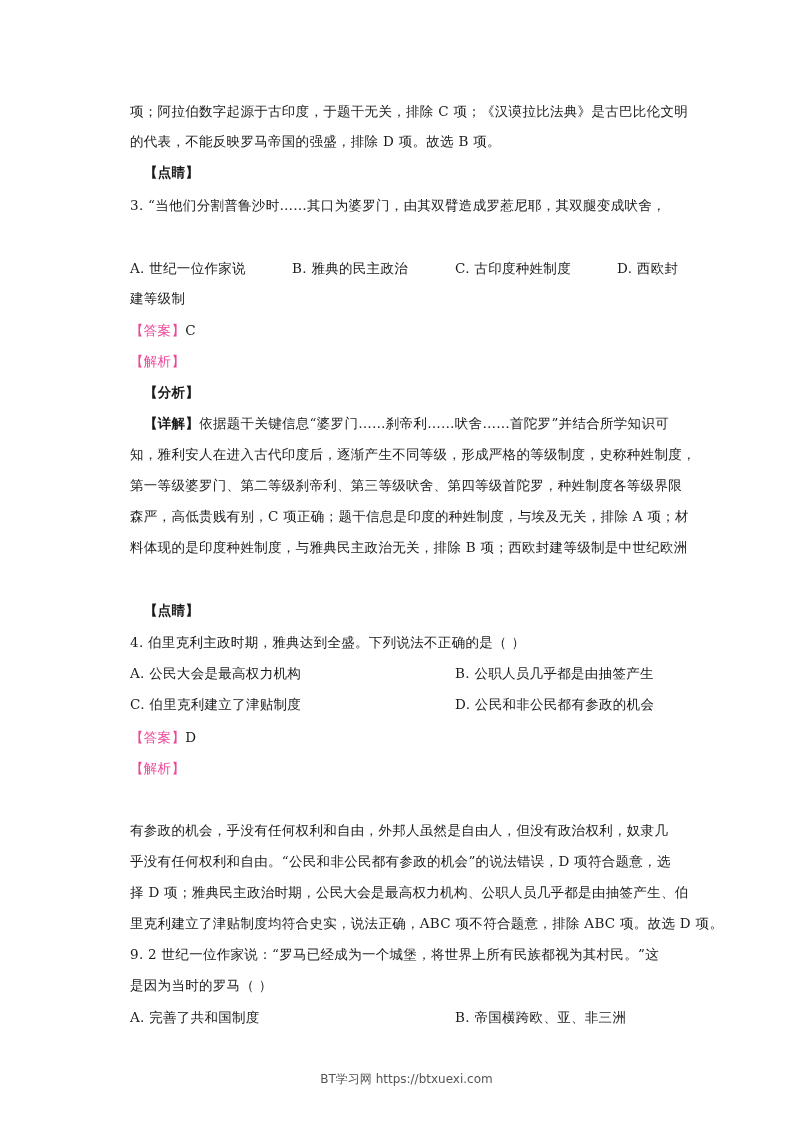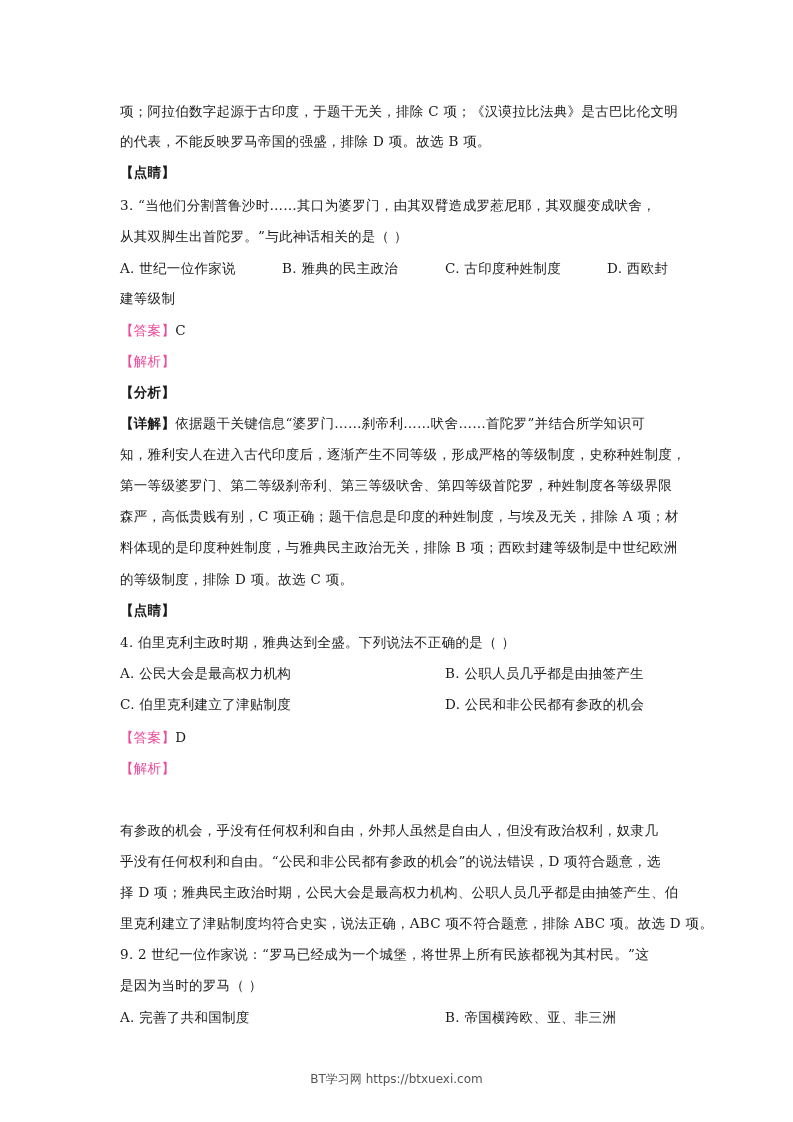--- a/index.html
+++ b/index.html
@@ -1,55 +1,53 @@
 <!DOCTYPE html>
 <html><head>
 <meta charset="utf-8">
 <style>
   html, body { margin: 0; padding: 0; background: #ffffff; }
   body { width: 793px; height: 1122px; position: relative; overflow: hidden;
          font-family: "DejaVu Serif", "Liberation Serif", serif; color: #1a1a1a; }
-  .page { position: absolute; left: 0; top: 0; width: 696px; height: 1122px; padding-left: 28px; }
+  .page { position: absolute; left: 10px; top: 0; width: 696px; height: 1122px; padding-left: 28px; }
   .line { position: absolute; left: 120px; font-size: 13.5px; line-height: 20px; white-space: nowrap; letter-spacing: 0.3px; }
-  .label-black { font-weight: bold; }
+  .label-black { font-weight: bold; margin-left: 14px; }
   .label-blue { color: #ec4899; }
   .opt { position: absolute; font-size: 13.5px; line-height: 20px; white-space: nowrap; letter-spacing: 0.3px; }
   .footer { position: absolute; left: 0; width: 793px; top: 1071px; text-align: center;
             font-family: "DejaVu Sans", "Liberation Sans", sans-serif; font-size: 12px; color: #555555; }
 </style>
 </head>
 <body>
 
 <div class="page">
 
   <div class="line" style="top:101px">项；阿拉伯数字起源于古印度，于题干无关，排除 C 项；《汉谟拉比法典》是古巴比伦文明</div>
   <div class="line" style="top:131px">的代表，不能反映罗马帝国的强盛，排除 D 项。故选 B 项。</div>
   <div class="line label-black" style="top:162px">【点睛】</div>
 
   <div class="line" style="top:195px">3.  “当他们分割普鲁沙时……其口为婆罗门，由其双臂造成罗惹尼耶，其双腿变成吠舍，</div>
-  <div class="line" style="top:226px">从其双脚生出首陀罗。”与此神话相关的是（    ）</div>
   <div class="opt" style="left:120px; top:258px">A.  世纪一位作家说</div>
   <div class="opt" style="left:282px; top:258px">B.  雅典的民主政治</div>
   <div class="opt" style="left:445px; top:258px">C.  古印度种姓制度</div>
   <div class="opt" style="left:607px; top:258px">D.  西欧封</div>
   <div class="line" style="top:288px">建等级制</div>
 
   <div class="line" style="top:320px">
     <span class="label-blue">【答案】</span><span>C</span>
   </div>
   <div class="line label-blue" style="top:351px">【解析】</div>
   <div class="line label-black" style="top:382px">【分析】</div>
   <div class="line" style="top:413px">
     <span class="label-black">【详解】</span><span>依据题干关键信息“婆罗门……刹帝利……吠舍……首陀罗”并结合所学知识可</span>
   </div>
   <div class="line" style="top:444px">知，雅利安人在进入古代印度后，逐渐产生不同等级，形成严格的等级制度，史称种姓制度，</div>
   <div class="line" style="top:475px">第一等级婆罗门、第二等级刹帝利、第三等级吠舍、第四等级首陀罗，种姓制度各等级界限</div>
   <div class="line" style="top:506px">森严，高低贵贱有别，C 项正确；题干信息是印度的种姓制度，与埃及无关，排除 A 项；材</div>
   <div class="line" style="top:537px">料体现的是印度种姓制度，与雅典民主政治无关，排除 B 项；西欧封建等级制是中世纪欧洲</div>
-  <div class="line" style="top:569px">的等级制度，排除 D 项。故选 C 项。</div>
   <div class="line label-black" style="top:600px">【点睛】</div>
 
   <div class="line" style="top:632px">4.  伯里克利主政时期，雅典达到全盛。下列说法不正确的是（    ）</div>
   <div class="opt" style="left:120px; top:663px">A.  公民大会是最高权力机构</div>
   <div class="opt" style="left:445px; top:663px">B.  公职人员几乎都是由抽签产生</div>
   <div class="opt" style="left:120px; top:694px">C.  伯里克利建立了津贴制度</div>
   <div class="opt" style="left:445px; top:694px">D.  公民和非公民都有参政的机会</div>
 
   <div class="line" style="top:727px">
     <span class="label-blue">【答案】</span><span>D</span>

